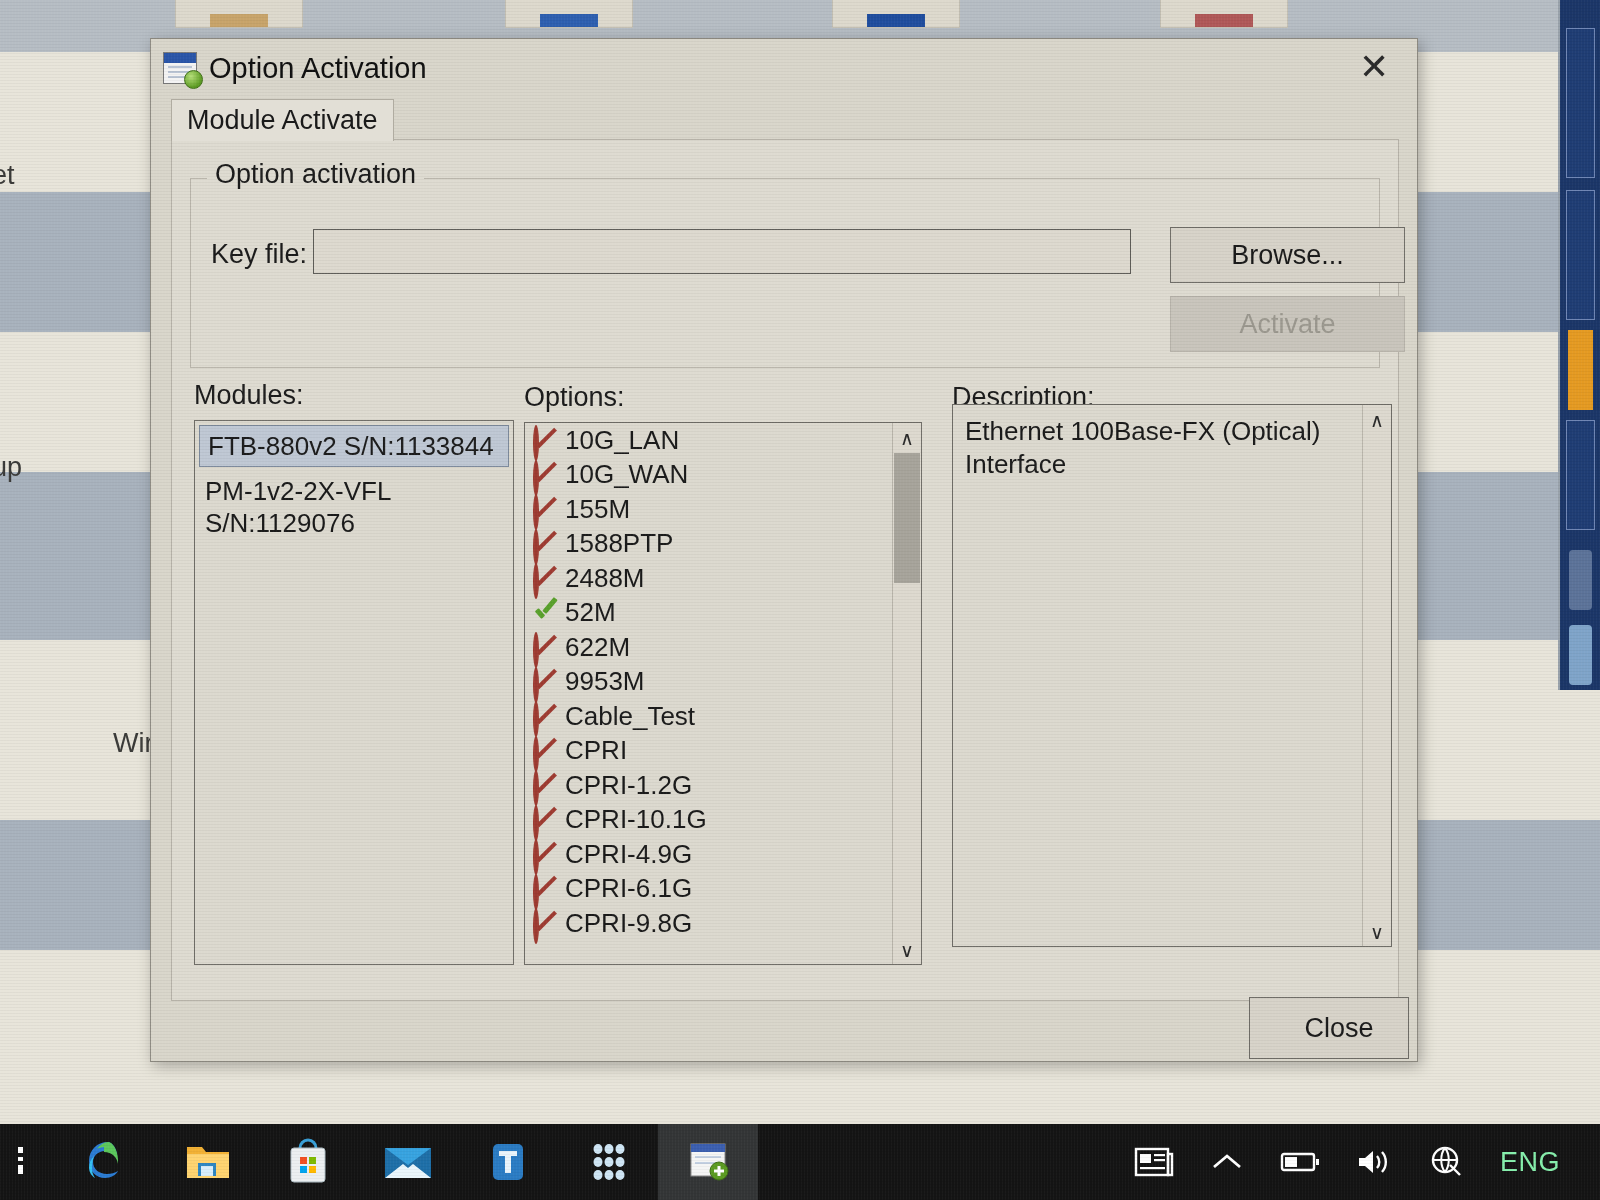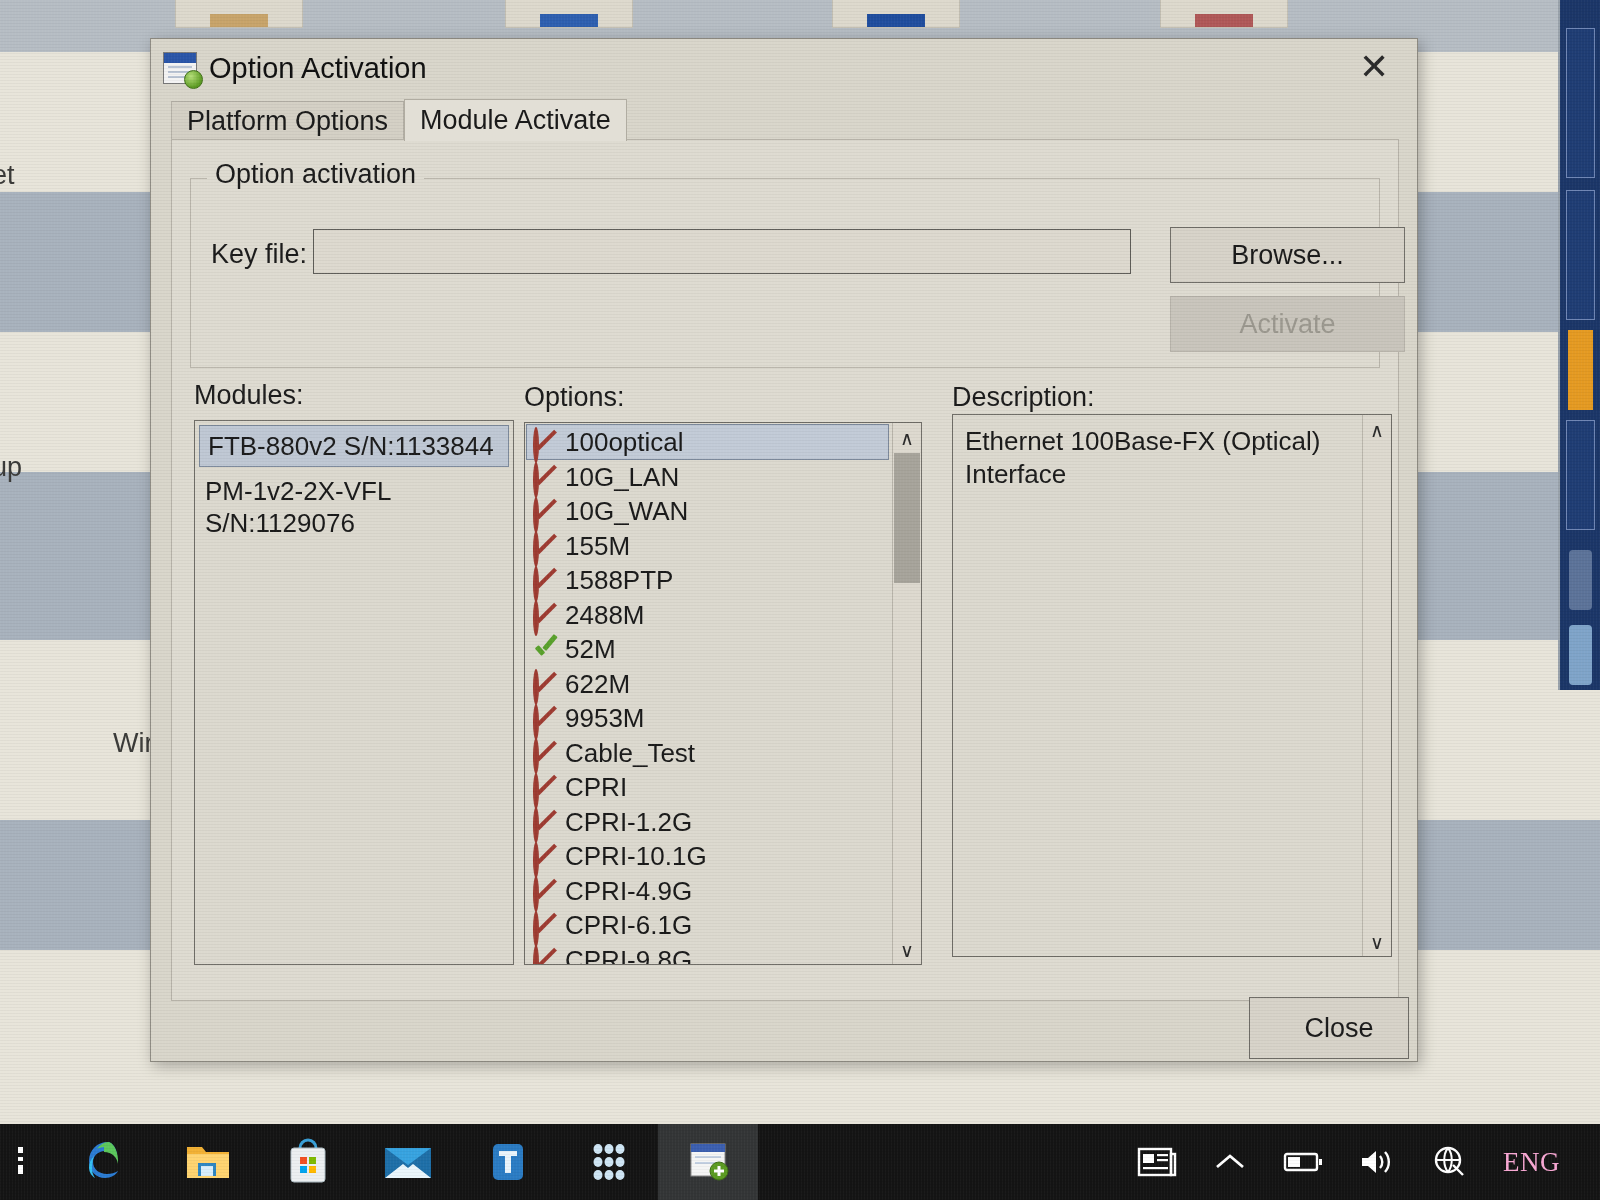--- a/index.html
+++ b/index.html
@@ -90,22 +90,22 @@
     display: flex; align-items: center; justify-content: center;
   }
   .tb-item.active { background: #333536; }
   .tb-item.narrow { width: 58px; }
 
   .tray-item {
     height: 76px; display: flex; align-items: center; justify-content: center;
     padding: 0 18px;
   }
   .tray-text {
-    color: #f9a8d4; font-size: 27px;
-    font-family: Liberation Serif, serif;
+    color: #86efac; font-size: 27px;
+    font-family: Liberation Sans, sans-serif;
     letter-spacing: 0.5px;
   }
 
   
   #dialog {
     position: absolute;
     left: 150px; top: 38px;
     width: 1268px; height: 1024px;
     background: #d9d6cb;
     border: 1px solid #8e8b82;
@@ -255,21 +255,21 @@
     overflow: hidden;
   }
 
   #modules-label { left: 22px; top: 240px; }
   #modules-list  { left: 22px; top: 280px; width: 320px; height: 545px; }
 
   #options-label { left: 352px; top: 242px; }
   #options-list  { left: 352px; top: 282px; width: 398px; height: 543px; }
 
   #desc-label { left: 780px; top: 242px; }
-  #desc-list  { left: 780px; top: 274px; width: 440px; height: 543px; }
+  #desc-list  { left: 780px; top: 264px; width: 440px; height: 543px; }
 
   
   .module-sel {
     margin: 4px 4px 0 4px;
     height: 42px;
     background: #bfc8d4;
     border: 1px solid #7d8a9c;
     display: flex; align-items: center;
     padding-left: 8px;
     font-size: 26px;
@@ -442,21 +442,20 @@
       <div id="title-icon">
         <div class="cap"></div>
         <div class="lines"></div>
         <div class="badge"></div>
       </div>
       <div id="title-text">Option Activation</div>
       <div id="close-x">✕</div>
     </div>
 
     <div id="tabstrip">
-      <div class="tab">Platform Options</div>
       <div class="tab selected">Module Activate</div>
     </div>
 
     <div id="content">
 
       <div id="groupbox">
         <div id="group-legend">Option activation</div>
 
         <div id="keyfile-label">Key file:</div>
         <input id="keyfile-input" type="text" placeholder="" style="">
@@ -468,24 +467,20 @@
       <div id="modules-label" class="col-label">Modules:</div>
       <div id="modules-list" class="listbox">
         <div class="module-sel">FTB-880v2 S/N:1133844</div>
         <div class="module-line first">PM-1v2-2X-VFL</div>
         <div class="module-line">S/N:1129076</div>
       </div>
 
       <div id="options-label" class="col-label">Options:</div>
       <div id="options-list" class="listbox">
         <div id="options-scrollarea">
-            <div class="opt-row selected">
-              <span class="opt-icon"><span class="icon-no"></span></span>
-              <span>100optical</span>
-            </div>
             <div class="opt-row">
               <span class="opt-icon"><span class="icon-no"></span></span>
               <span>10G_LAN</span>
             </div>
             <div class="opt-row">
               <span class="opt-icon"><span class="icon-no"></span></span>
               <span>10G_WAN</span>
             </div>
             <div class="opt-row">
               <span class="opt-icon"><span class="icon-no"></span></span>

